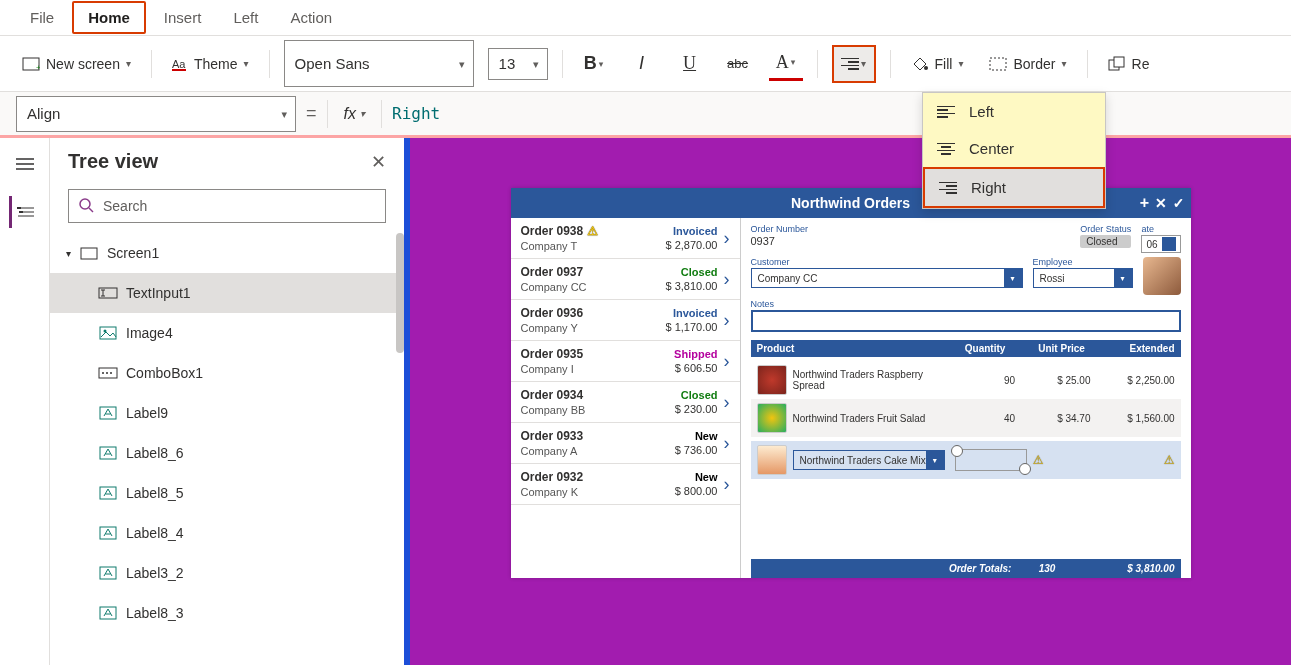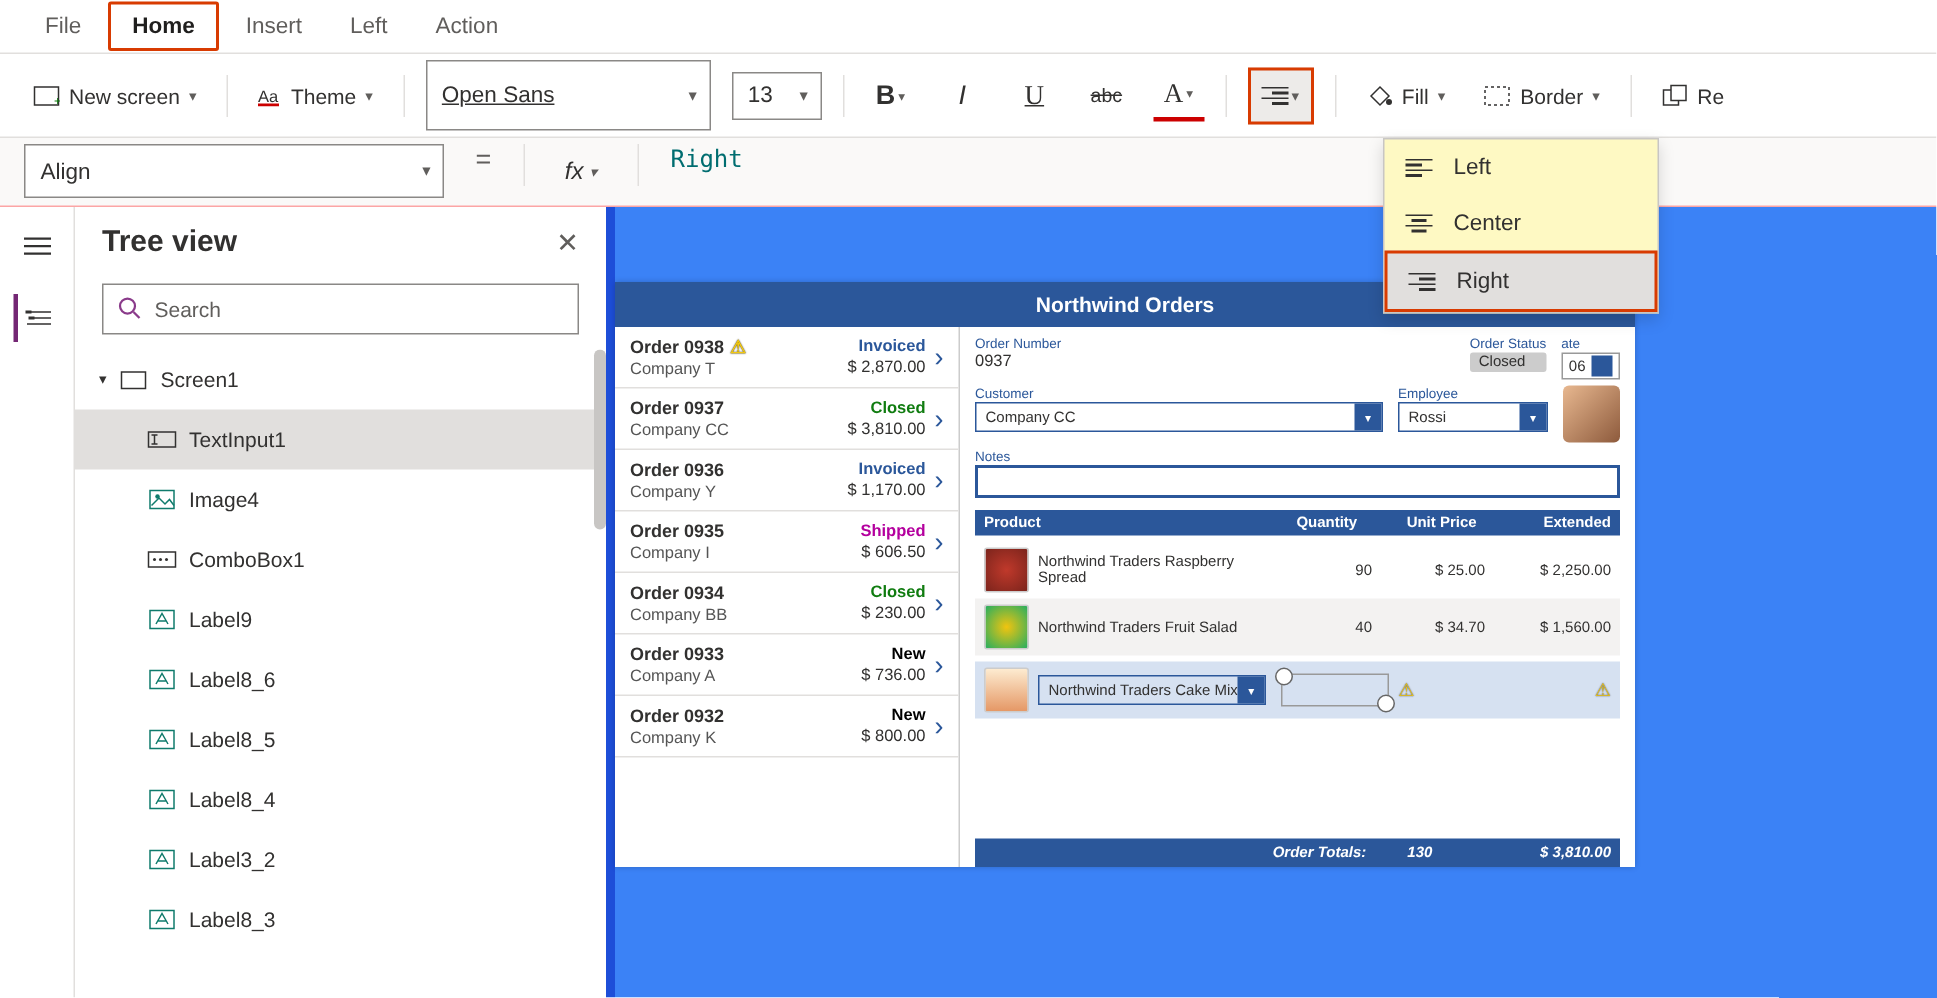--- a/index.html
+++ b/index.html
@@ -9,31 +9,31 @@
 .menubar { display: flex; align-items: center; height: 36px; padding: 0 16px; gap: 4px; border-bottom: 1px solid #e1dfdd; }
 .menu-item { padding: 6px 14px; color: #605e5c; cursor: pointer; font-size: 15px; }
 .menu-item.active { color: #201f1e; font-weight: 600; border-bottom: 3px solid #742774; position: relative; }
 .menu-item.highlighted { border: 2px solid #d83b01; border-radius: 2px; }
 
 
 .ribbon { display: flex; align-items: center; height: 56px; padding: 0 16px; gap: 14px; border-bottom: 1px solid #e1dfdd; }
 .ribbon-btn { display: flex; align-items: center; gap: 6px; padding: 4px 6px; cursor: pointer; color: #323130; font-size: 14px; }
 .ribbon-sep { width: 1px; height: 28px; background: #e1dfdd; }
 .chev { font-size: 10px; color: #605e5c; }
-.font-select { height: 47px; border: 1px solid #8a8886; padding: 2px 28px 2px 10px; font-size: 15px; position: relative; min-width: 190px; display: flex; align-items: center; text-decoration: underline; }
+.font-select { height: 47px; border: 1px solid #8a8886; padding: 2px 28px 2px 10px; font-size: 15px; position: relative; min-width: 190px; display: flex; align-items: center; }
 .font-size { height: 32px; border: 1px solid #8a8886; padding: 2px 22px 2px 10px; font-size: 15px; min-width: 60px; display: flex; align-items: center; position: relative; }
 .dd-caret { position: absolute; right: 8px; top: 50%; transform: translateY(-50%); font-size: 11px; color: #605e5c; }
 .fmt-btn { width: 34px; height: 34px; display: flex; align-items: center; justify-content: center; font-family: Georgia, serif; font-size: 18px; cursor: pointer; }
 .fmt-btn.underline { text-decoration: underline; }
 .fmt-btn.strike { font-size: 13px; }
 .fmt-btn.fontcolor { border-bottom: 3px solid #c00; font-family: Georgia, serif; }
 .align-btn { width: 44px; height: 38px; display: flex; align-items: center; justify-content: center; border: 2px solid #d83b01; background: #edebe9; cursor: pointer; gap:2px; }
 
 
-.formula-bar { display: flex; height: 46px; padding: 4px 16px; gap: 21px; background: #faf9f8; border-bottom: 1px solid #fca5a5; }
+.formula-bar { display: flex; align-items: center; height: 46px; padding: 4px 16px; gap: 10px; background: #faf9f8; border-bottom: 3px solid #fca5a5; }
 .prop-select { width: 280px; height: 36px; border: 1px solid #8a8886; background: #fff; padding: 4px 28px 4px 10px; font-size: 15px; display: flex; align-items: center; position: relative; }
 .fx { font-style: italic; font-family: Georgia, serif; font-size: 16px; color: #323130; padding: 0 6px; display:flex; align-items:center; gap:4px;}
 .formula-val { font-family: Consolas, monospace; color: #006d70; font-size: 16px; }
 
 
 .main { display: flex; height: calc(665px - 36px - 56px - 46px); }
 .left-rail { width: 50px; border-right: 1px solid #e1dfdd; display: flex; flex-direction: column; align-items: center; padding-top: 10px; gap: 16px; }
 .rail-icon { width: 32px; height: 32px; display: flex; align-items: center; justify-content: center; cursor: pointer; }
 .rail-icon.active { border-left: 3px solid #742774; }
 
@@ -41,21 +41,21 @@
 .tree-head { display: flex; align-items: center; justify-content: space-between; padding: 12px 18px; }
 .tree-head h2 { font-size: 20px; font-weight: 600; }
 .search-box { margin: 4px 18px 10px; height: 34px; border: 1px solid #8a8886; display: flex; align-items: center; padding: 0 10px; gap: 8px; color: #605e5c; }
 .tree { overflow-y: auto; flex: 1; position: relative; }
 .tree-scrollbar { position: absolute; right: 0; top: 0; width: 8px; height: 120px; background: #c8c6c4; border-radius: 4px; }
 .tree-node { display: flex; align-items: center; height: 40px; padding-left: 16px; gap: 8px; cursor: pointer; }
 .tree-node.child { padding-left: 48px; }
 .tree-node.selected { background: #e1dfdd; }
 .node-icon { width: 20px; height: 16px; display: flex; align-items: center; justify-content: center; }
 
-.canvas { flex: 1; background: #3b82f6; display: flex; justify-content: flex-start; padding-top: 50px; position: relative; }
+.canvas { flex: 1; background: #a21caf; display: flex; justify-content: center; padding-top: 50px; position: relative; }
 
 
 .app { width: 680px; height: 390px; background: #fff; display: flex; flex-direction: column; font-size: 12px; box-shadow: 0 0 4px rgba(0,0,0,.2); }
 .app-header { height: 30px; background: #2b579a; color: #fff; display: flex; align-items: center; justify-content: center; font-weight: 600; font-size: 14px; position: relative; }
 .app-header-icons { position: absolute; right: 6px; display: flex; gap: 6px; align-items:center; }
 .app-body { display: flex; flex: 1; overflow: hidden; }
 .order-list { width: 230px; border-right: 1px solid #ccc; overflow-y: auto; }
 .order-row { display: flex; justify-content: space-between; align-items: center; padding: 6px 10px; border-bottom: 1px solid #e1dfdd; cursor: pointer; }
 .order-left { display: flex; flex-direction: column; gap: 2px; }
 .order-title { font-weight: 700; font-size: 12px; display:flex; align-items:center; gap:4px;}

